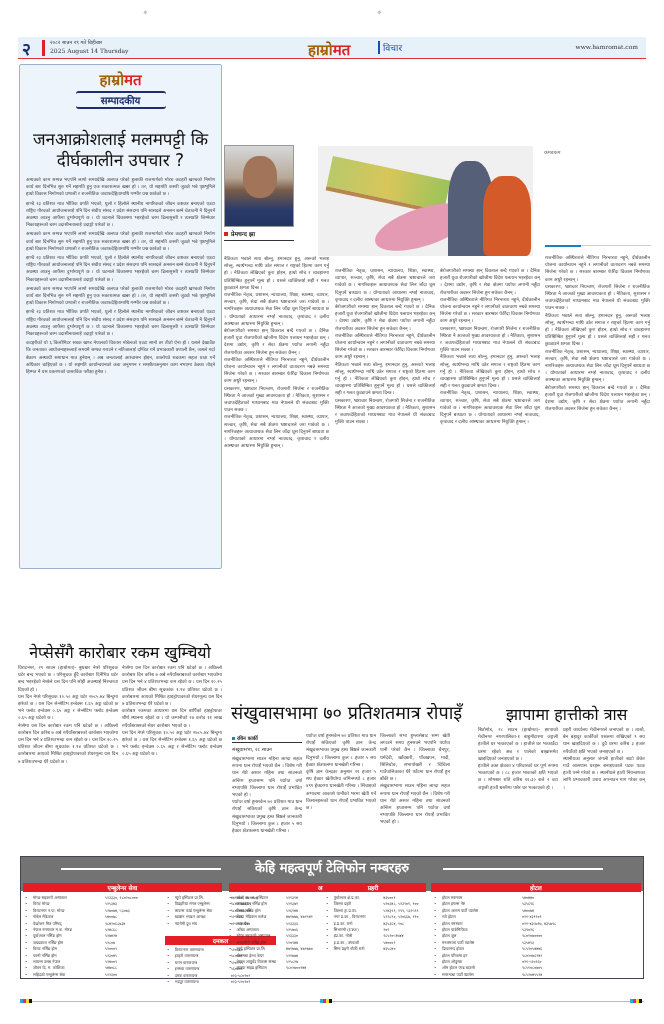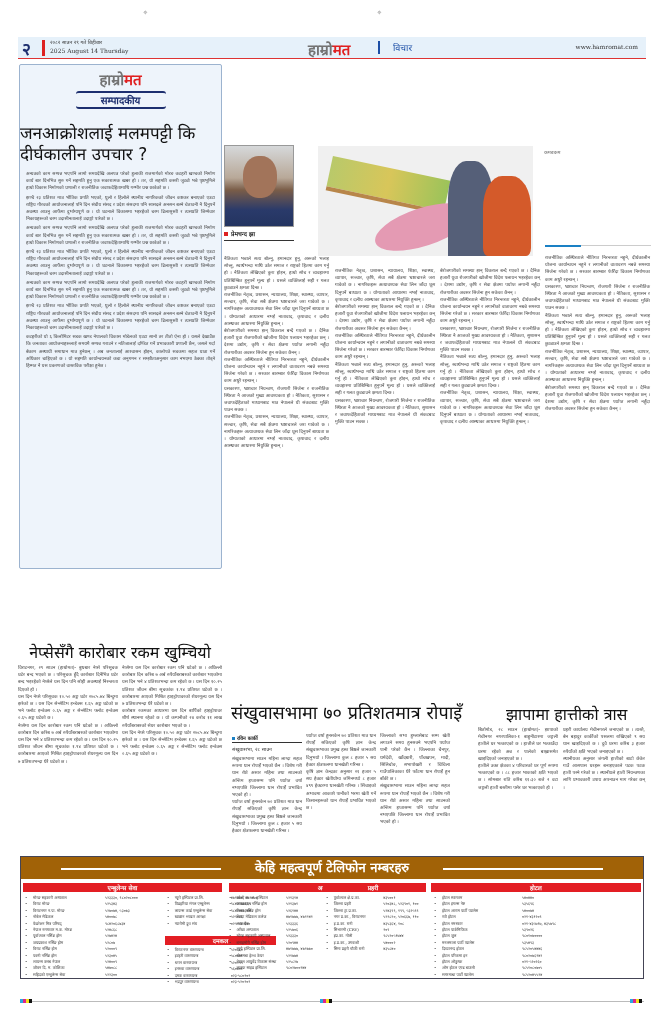--- a/index.html
+++ b/index.html
@@ -4,28 +4,28 @@
 <style>
 *{box-sizing:border-box;margin:0;padding:0}
 body{width:664px;height:1024px;background:#fff;font-family:"DejaVu Serif",serif;color:#222;position:relative;overflow:hidden}
 .reg{position:absolute;top:8px;font-size:8px;color:#999}
 .header{position:absolute;left:18px;top:37px;width:628px;height:22px;background:#e6f1fa;border-bottom:1px solid #d33}
 .pgnum{position:absolute;left:4px;top:0;font:bold 17px "DejaVu Sans",sans-serif;color:#1d2f6f}
 .pgbar{position:absolute;left:24px;top:3px;width:3px;height:16px;background:#d22}
 .date1{position:absolute;left:32px;top:2px;font-size:5px;color:#333}
 .date2{position:absolute;left:32px;top:10px;font-size:6px;color:#333}
 .logo{font:bold 15px "DejaVu Sans",sans-serif}
-.logo .a{color:#737373}.logo .b{color:#e02020}
+.logo .a{color:#a16207}.logo .b{color:#e02020}
 .hlogo{position:absolute;left:290px;top:2px}
-.hsec{position:absolute;left:360px;top:4px;font-size:9px;color:#1d4fa6;border-left:2px solid #1d4fa6;padding-left:13px}
+.hsec{position:absolute;left:360px;top:4px;font-size:9px;color:#1d4fa6;border-left:2px solid #1d4fa6;padding-left:3px}
 .site{position:absolute;right:8px;top:6px;font-size:6px;color:#333}
 .edit{position:absolute;left:19px;top:64px;width:203px;height:505px;background:#eef4fb;border:1px solid #9cb3cf;border-radius:2px}
 .edlogo{text-align:center;margin-top:4px}
 .edsec{width:90px;margin:2px auto 0;text-align:center;font:bold 10px "DejaVu Sans",sans-serif;color:#1d2f6f;border-bottom:2px solid #1d2f6f;border-top:2px solid #1d2f6f;border-radius:3px}
-.edtitle{font:17px "DejaVu Sans",sans-serif;line-height:21px;margin-top:14px;color:#111}
+.edtitle{text-align:center;font:17px "DejaVu Sans",sans-serif;line-height:21px;margin-top:20px;color:#111}
 .txt{font-size:4.6px;line-height:7.2px;color:#444;text-align:justify}
 .edtxt{padding:5px 6px}
 .headline{position:absolute;left:225px;top:63px;width:439px;text-align:center;font:bold 21px "DejaVu Sans",sans-serif;color:#111;line-height:32px}
 .headline .l2{font-size:29px;letter-spacing:1px}
 .author-photo{position:absolute;left:224px;top:145px;width:70px;height:82px;background:linear-gradient(180deg,#d6d8da 0%,#b8a898 40%,#7a5d48 55%,#2a3a6a 80%,#233460 100%);border:1px solid #999}
 .face{position:absolute;left:18px;top:10px;width:34px;height:42px;background:#a2745a;border-radius:45%}
 .byline{position:absolute;left:224px;top:230px;width:70px;font:bold 6px "DejaVu Sans",sans-serif;border-bottom:1px solid #333;padding-bottom:2px}
 .byline .sq{display:inline-block;width:4px;height:4px;background:#d22;margin-right:3px}
 .cartoon{position:absolute;left:318px;top:146px;width:215px;height:110px;background:#f0f0f0;overflow:hidden}
 .map{position:absolute;left:10px;top:22px;width:120px;height:35px;background:linear-gradient(90deg,#b9c96a,#d8c65a,#9bc35a);transform:rotate(12deg);border-bottom:4px solid #b8864a}
@@ -36,21 +36,21 @@
 .blueline{position:absolute;left:545px;top:245px;width:36px;height:2px;background:#1a80c4}
 .greyline{position:absolute;left:581px;top:245px;width:70px;height:1px;background:#ccc}
 .col{position:absolute}
 .sub{position:absolute;left:16px;top:641px;width:208px;font:16px "DejaVu Sans",sans-serif;color:#111;text-align:center}
 .h2{position:absolute;font:18px "DejaVu Sans",sans-serif;color:#111}
 .h3{position:absolute;font:16px "DejaVu Sans",sans-serif;color:#111}
 .rep{position:absolute;font-size:5px;color:#333}
 .repname{position:absolute;left:232px;top:735px;width:70px;font:bold 5px "DejaVu Sans",sans-serif;border-bottom:1px solid #333;padding-bottom:1px}
 .repname .sq{display:inline-block;width:3px;height:3px;background:#1a80c4;margin-right:2px}
 .tel{position:absolute;left:20px;top:856px;width:624px;height:123px;border:1px solid #445}
-.telhead{height:22px;background:#a16207;color:#fff;font:bold 13px "DejaVu Sans",sans-serif;text-align:center;line-height:22px;position:relative}
+.telhead{height:34px;background:#737373;color:#fff;font:bold 13px "DejaVu Sans",sans-serif;text-align:center;line-height:22px;position:relative}
 .telhead .ln{position:absolute;top:11px;width:160px;height:2px;background:#fff}
 .telhead .ln.l{left:40px}.telhead .ln.r{right:40px}
 .cat{position:absolute;height:9px;background:#e31e24;color:#fff;font:bold 6px "DejaVu Sans",sans-serif;text-align:center;line-height:9px}
 .tlist{position:absolute;font-size:3.9px;line-height:6.4px;color:#333}
 .tlist .r{display:flex}
 .tlist .r .b{width:8px}
 .footline{position:absolute;left:20px;top:1001px;width:624px;height:1px;background:#bbb}
 .cmyk{position:absolute;top:999px;display:flex}
 .cmyk i{display:block;width:3px;height:4px}
 </style>

